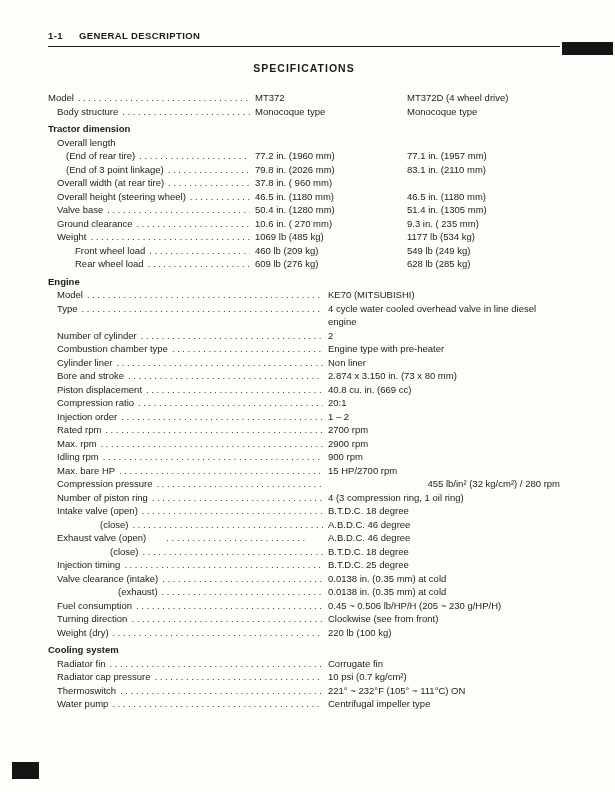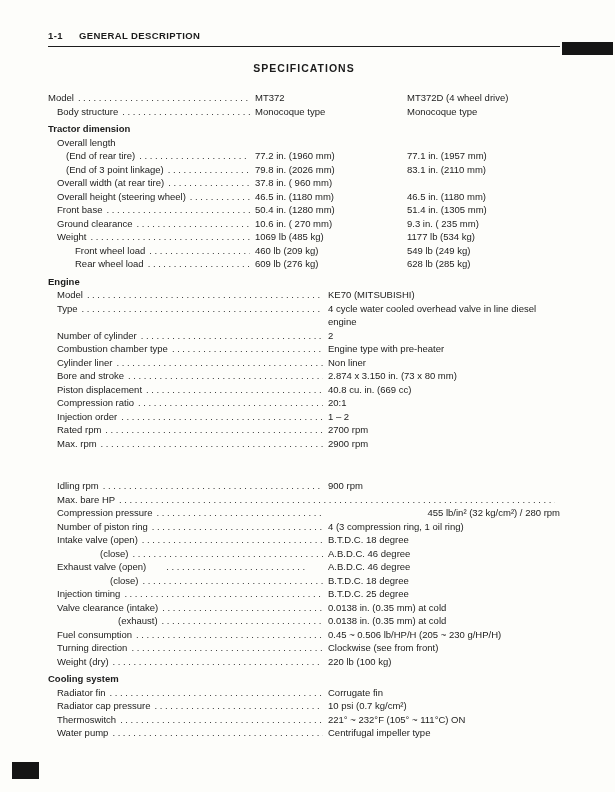--- a/index.html
+++ b/index.html
@@ -97,21 +97,21 @@
           <span class="v1">37.8 in. ( 960 mm)</span>
           <span class="v2"></span>
         </div>
         <div class="row t-dim" style="padding-left: 9px;">
           <span class="label">Overall height (steering wheel)</span>
           <span class="leader"></span>
           <span class="v1">46.5 in. (1180 mm)</span>
           <span class="v2">46.5 in. (1180 mm)</span>
         </div>
         <div class="row t-dim" style="padding-left: 9px;">
-          <span class="label">Front base</span>
+          <span class="label">Valve base</span>
           <span class="leader"></span>
           <span class="v1">50.4 in. (1280 mm)</span>
           <span class="v2">51.4 in. (1305 mm)</span>
         </div>
         <div class="row t-dim" style="padding-left: 9px;">
           <span class="label">Ground clearance</span>
           <span class="leader"></span>
           <span class="v1">10.6 in. ( 270 mm)</span>
           <span class="v2">9.3 in. ( 235 mm)</span>
         </div>
@@ -184,28 +184,29 @@
         <div class="row t-wide" style="padding-left: 9px;">
           <span class="label">Rated rpm</span>
           <span class="leader"></span>
           <span class="value">2700 rpm</span>
         </div>
         <div class="row t-wide" style="padding-left: 9px;">
           <span class="label">Max. rpm</span>
           <span class="leader"></span>
           <span class="value">2900 rpm</span>
         </div>
-        <div class="row t-wide" style="padding-left: 9px; margin-top: 29px;">
+        <div class="row t-wide" style="padding-left: 9px;">
           <span class="label">Idling rpm</span>
           <span class="leader"></span>
           <span class="value">900 rpm</span>
         </div>
         <div class="row t-wide" style="padding-left: 9px;">
           <span class="label">Max. bare HP</span>
           <span class="leader"></span>
+          <span class="value">15 HP/2700 rpm</span>
         </div>
         <div class="row t-wide" style="padding-left: 9px; text-align: right;">
           <span class="label">Compression pressure</span>
           <span class="leader"></span>
           <span class="value">455 lb/in² (32 kg/cm²) / 280 rpm</span>
         </div>
         <div class="row t-wide" style="padding-left: 9px;">
           <span class="label">Number of piston ring</span>
           <span class="leader"></span>
           <span class="value">4 (3 compression ring, 1 oil ring)</span>

